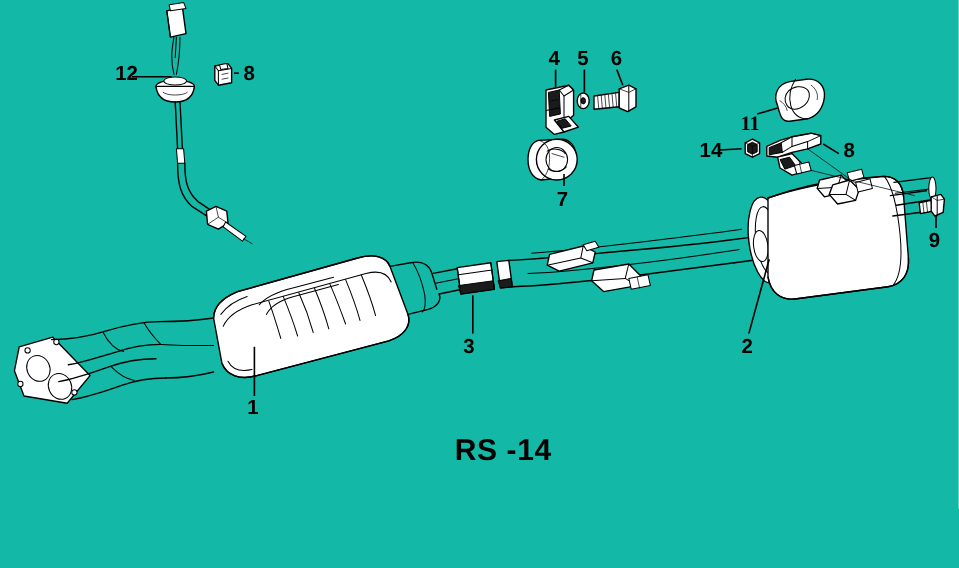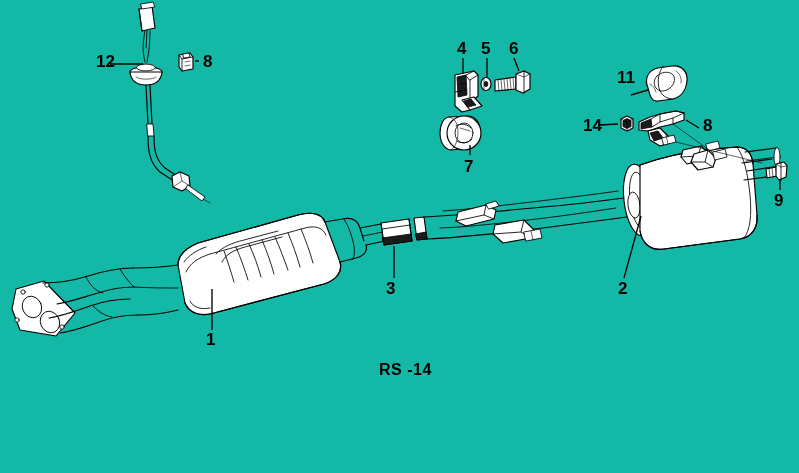--- a/index.html
+++ b/index.html
@@ -80,21 +80,21 @@
     font-size: 17px;
     color: #000000;
     line-height: 1;
     white-space: nowrap;
     user-select: none;
   }
   #plate-code {
     position: absolute;
     font-family: "Liberation Sans", sans-serif;
     font-weight: bold;
-    font-size: 16px;
+    font-size: 25px;
     letter-spacing: 0.5px;
     color: #000000;
     white-space: nowrap;
   }
 </style>
 </head>
 <body>
 
 <div id="diagram-root">
 
@@ -373,21 +373,21 @@
       <path class="leader" d="M195 61 L199 61"></path>
     </g>
 
   </svg>
 
   <div class="callout-label" style="left:96px; top:53px;">12</div>
   <div class="callout-label" style="left:203px; top:53px;">8</div>
   <div class="callout-label" style="left:457px; top:40px;">4</div>
   <div class="callout-label" style="left:481px; top:40px;">5</div>
   <div class="callout-label" style="left:509px; top:40px;">6</div>
-  <div class="callout-label" style="left:617px; top:69px;">11</div>
+  <div class="callout-label" style="left:617px; top:94px;font-family:Liberation Serif, serif;">11</div>
   <div class="callout-label" style="left:583px; top:117px;">14</div>
   <div class="callout-label" style="left:703px; top:117px;">8</div>
   <div class="callout-label" style="left:464px; top:158px;">7</div>
   <div class="callout-label" style="left:774px; top:192px;">9</div>
   <div class="callout-label" style="left:386px; top:280px;">3</div>
   <div class="callout-label" style="left:206px; top:331px;">1</div>
   <div class="callout-label" style="left:618px; top:280px;">2</div>
 
   <div id="plate-code" style="left:379px; top:361px;">RS -14</div>
 

